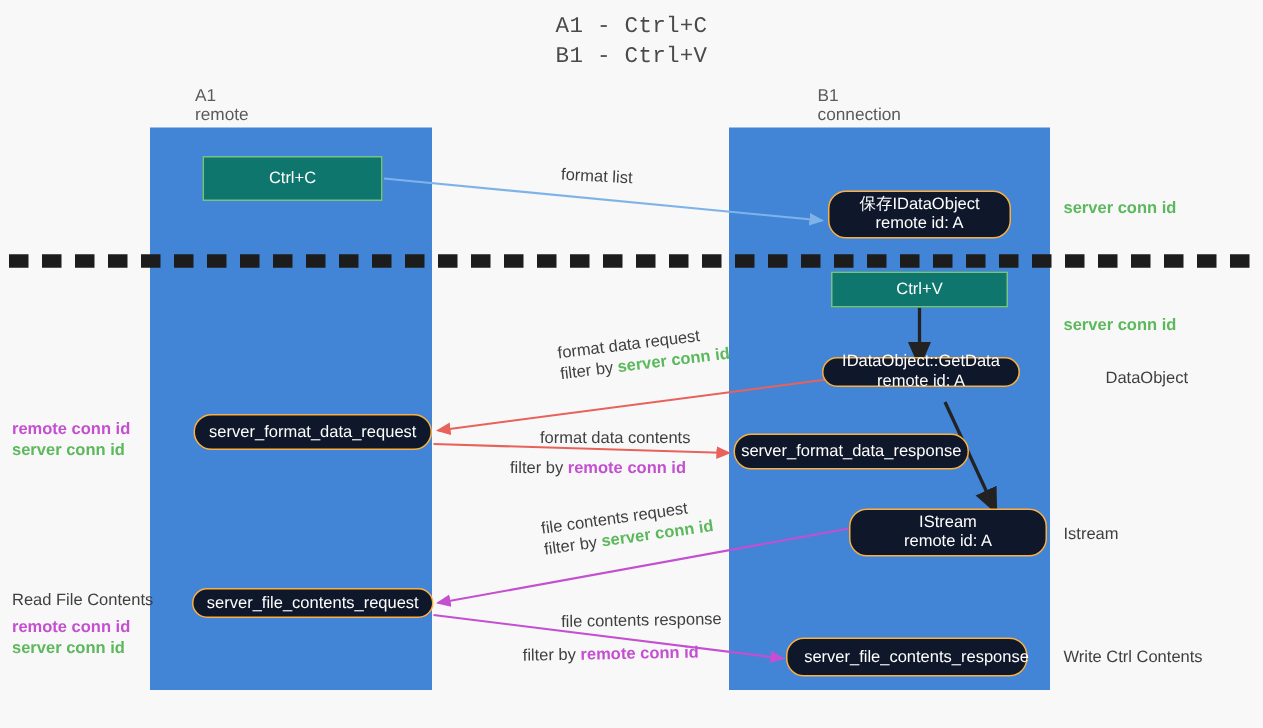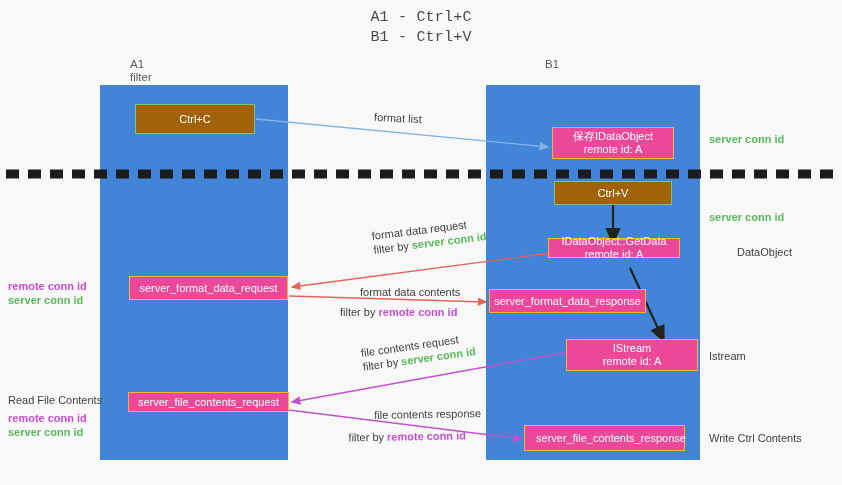--- a/index.html
+++ b/index.html
@@ -65,26 +65,27 @@
     align-items: center;
     justify-content: center;
     z-index: 5;
     color: #ffffff;
     font-size: 11px;
     line-height: 13px;
     text-align: center;
     border: 1px solid rgba(255,255,255,0.25);
   }
   .node.green {
-    background: #a16207;
+    background: #0f766e;
     border-color: #76c384;
   }
   .node.orange {
-    background: #ec4899;
+    background: #0f172a;
     border-color: #fbb040;
+    border-radius: 12px;
   }
   .node .l2 { font-size: 11px; }
 
   .edge-label {
     position: absolute;
     z-index: 6;
     font-size: 11px;
     color: #3f3f3f;
     line-height: 14px;
     white-space: nowrap;
@@ -117,24 +118,25 @@
 
 <div id="canvas">
 
   <div class="title">
     <div>A1 - Ctrl+C</div>
     <div>B1 - Ctrl+V</div>
   </div>
 
   <div class="colhead" style="left:130px; top:58px; width:130px;">
     <div>A1</div>
-    <div>filter</div>
+    <div>remote</div>
   </div>
   <div class="colhead" style="left:545px; top:58px; width:130px;">
     <div>B1</div>
+    <div>connection</div>
   </div>
 
   <div class="lane" style="left:100px; top:85px; width:188px; height:375px;"></div>
   <div class="lane" style="left:486px; top:85px; width:214px; height:375px;"></div>
 
   <svg class="layer" id="svg-lines" viewBox="0 0 842 485">
     <defs>
       <marker id="ah-blue" markerWidth="7" markerHeight="7" refX="6" refY="3" orient="auto">
         <path d="M0,0 L7,3 L0,6 z" fill="#7fb3e8"></path>
       </marker>

